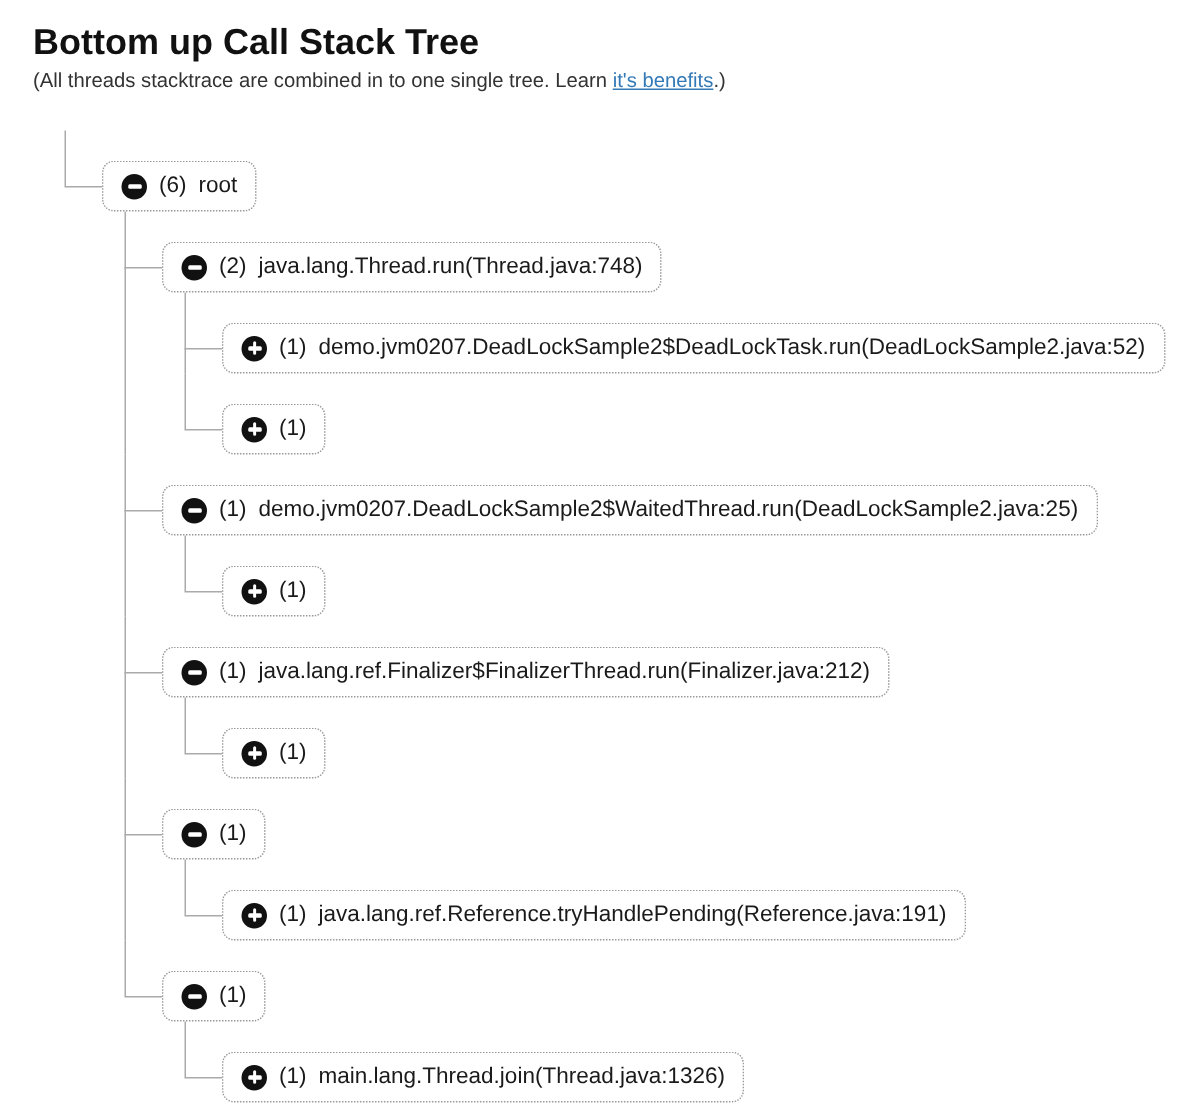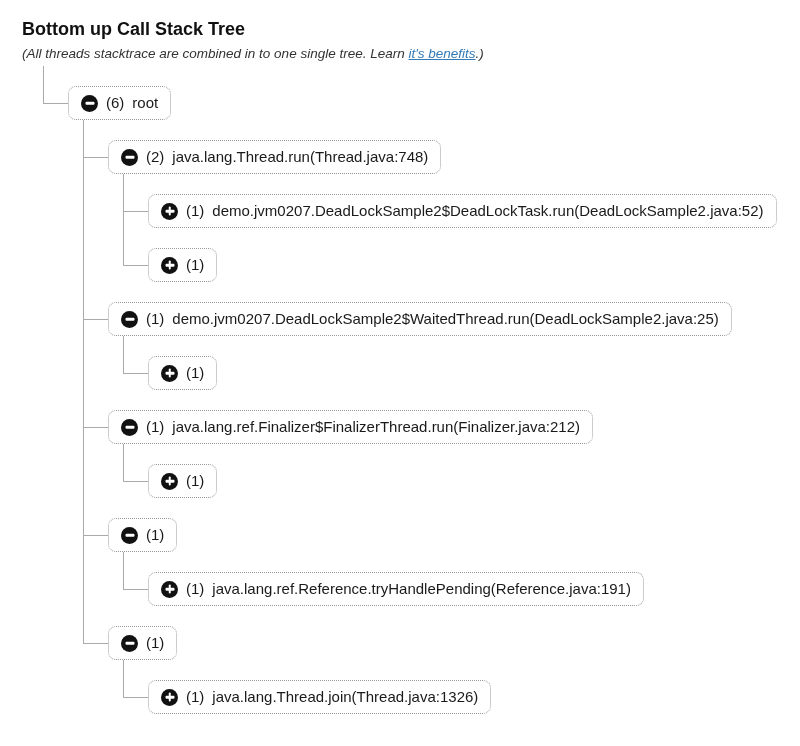--- a/index.html
+++ b/index.html
@@ -5,26 +5,26 @@
   * { box-sizing: border-box; margin: 0; padding: 0; }
   html, body { background: #ffffff; }
   body {
     width: 800px; height: 746px; overflow: hidden;
     font-family: "Liberation Sans", sans-serif;
     color: #1a1a1a;
     padding: 14px 10px 0 22px;
   }
   
   .page-title {
-    font-size: 18px; font-weight: 700; color: #111;
+    font-size: 24px; font-weight: 700; color: #111;
     line-height: 30px;
   }
   .page-subtitle {
-    font-size: 13.5px; font-style: italic; color: #333;
-    line-height: 20px; margin-bottom: 2px;
+    font-size: 13.5px; color: #333;
+    line-height: 20px; margin-bottom: 23px;
   }
   .page-subtitle a {
     color: #337ab7; text-decoration: underline; cursor: pointer;
   }
   
   .tree { margin-left: 46px; }
   .tnode { position: relative; padding-top: 20px; }
   
   .tnode::before {
     content: ""; position: absolute;
@@ -125,17 +125,17 @@
                 <span class="node-label">java.lang.ref.Reference.tryHandlePending(Reference.java:191)</span>
               </div></div>
           </div></div>
         <div class="tnode"><div class="node-box">
             <span class="toggle"></span>
             <span class="node-count">(1)</span>
           </div><div class="children">
             <div class="tnode"><div class="node-box">
                 <span class="toggle plus"></span>
                 <span class="node-count">(1)</span>
-                <span class="node-label">java.lang.Thread.join(Thread.java:1326)</span>
+                <span class="node-label">main.lang.Thread.join(Thread.java:1326)</span>
               </div></div>
           </div></div>
       </div></div>
   </div>
 
 </body></html>

